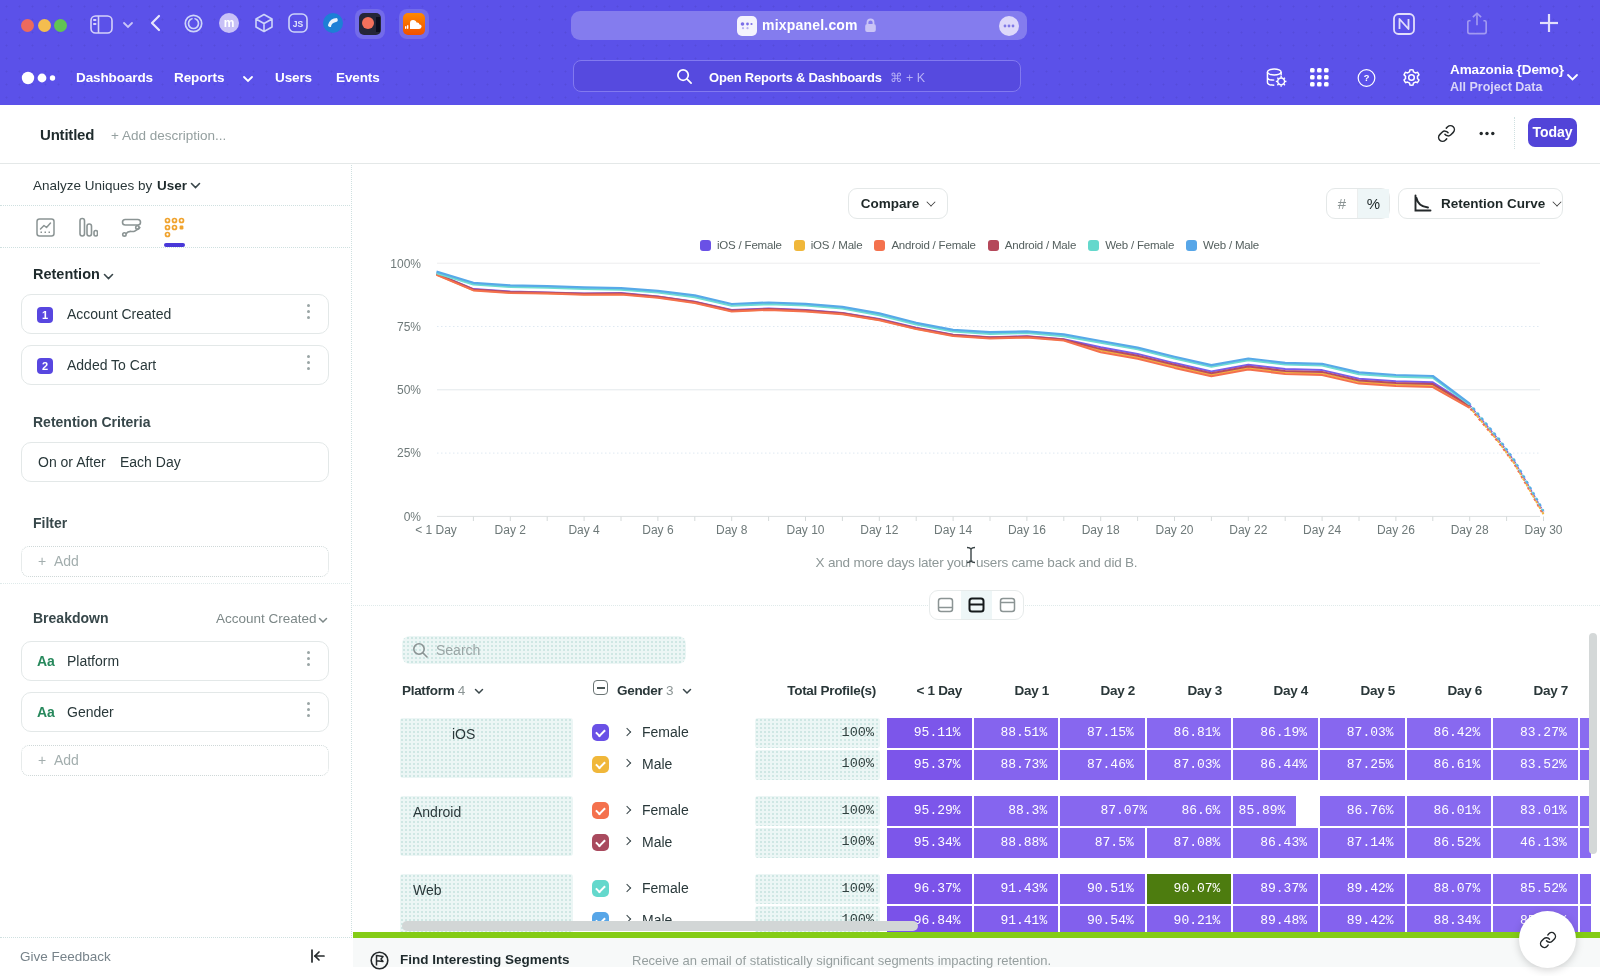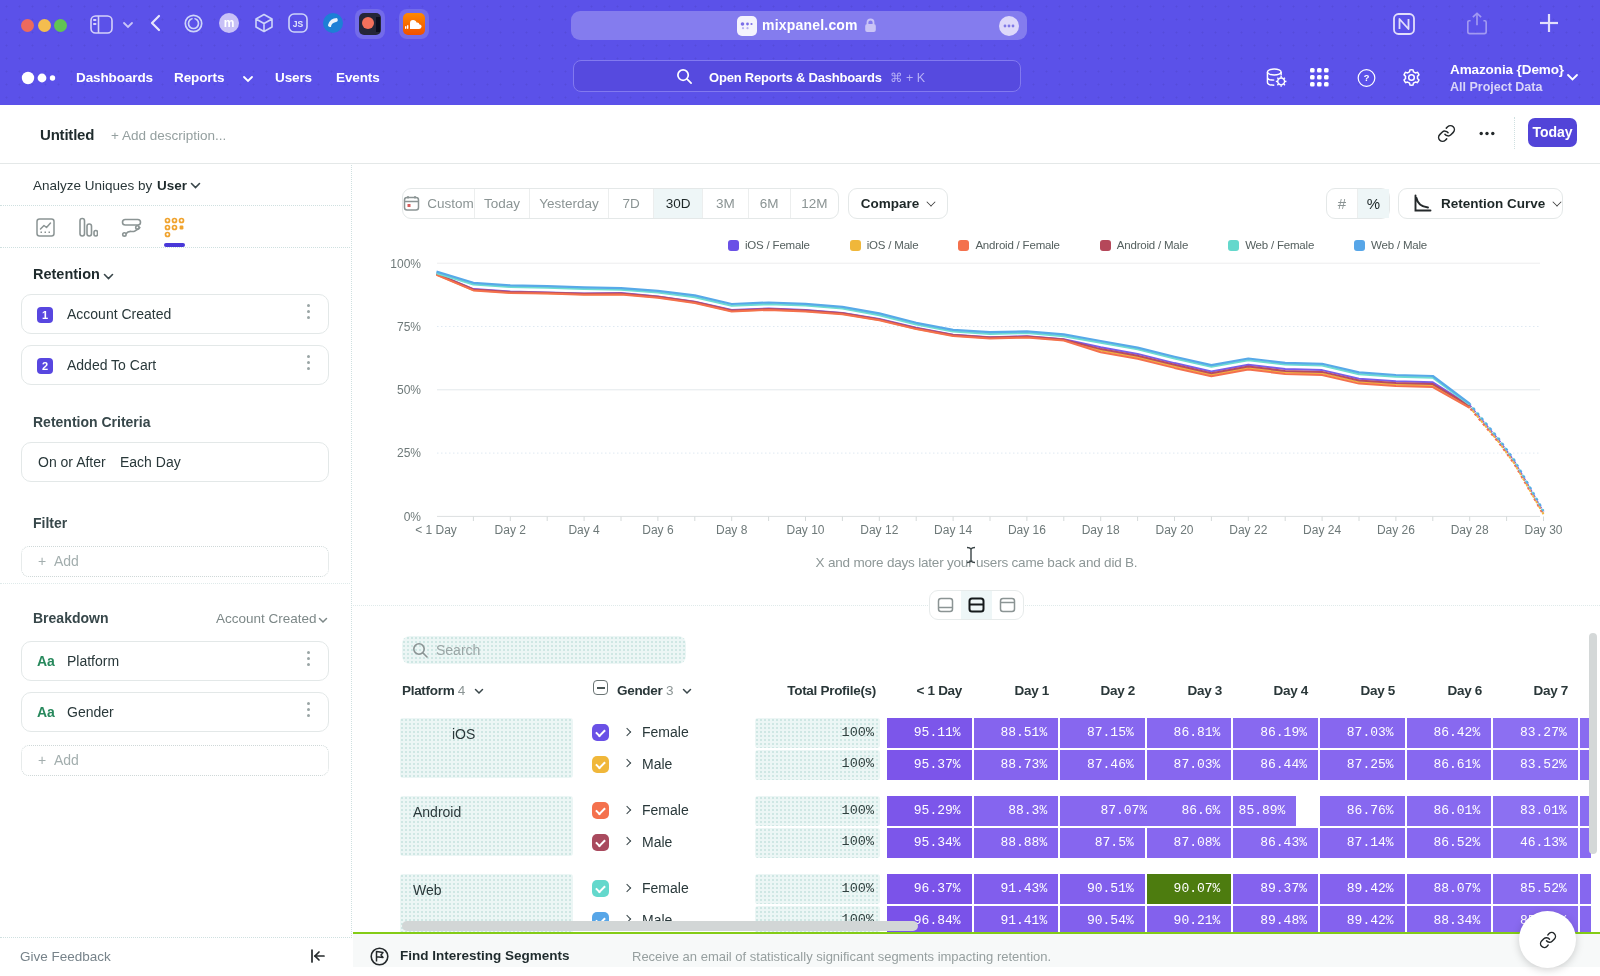--- a/index.html
+++ b/index.html
@@ -30,36 +30,36 @@
 .addbox span { position:absolute; left:16px; top:6px; }
 
 #main { position:absolute; left:353px; top:165px; width:1247px; height:811px; background:#fff; }
 .segGroup { position:absolute; top:23px; height:31px; border:1px solid #e4e8e8; border-radius:9px; background:#fff; display:flex; }
 .seg { font-size:13.5px; white-space:nowrap; color:#8b9494; border-right:1px solid #eceeee; display:flex; align-items:center; justify-content:center; }
 .seg:last-child { border-right:none; }
 .seg.on { color:#1d2727; font-weight:400; background-image:radial-gradient(#cfe3ea 0.7px, #eef6f7 0.7px); background-size:4px 4px; }
 .btn { position:absolute; top:23px; height:31px; border:1px solid #e4e8e8; border-radius:9px; background:#fff; color:#1d2727; font-size:13.5px; display:flex; align-items:center; white-space:nowrap; }
 .chev { display:inline-block; width:8px; height:8px; border-right:1.5px solid currentColor; border-bottom:1.5px solid currentColor; transform:rotate(45deg) scale(.8); margin-left:8px; margin-top:-4px; }
 .legend { position:absolute; top:74px; height:12px; display:flex; font-size:11.5px; letter-spacing:-0.2px; color:#55605f; }
-.leg { display:flex; align-items:center; margin-right:12px; white-space:nowrap;margin-left:28px; }
+.leg { display:flex; align-items:center; margin-right:12px; white-space:nowrap; }
 .leg i { width:11px; height:11px; border-radius:3px; margin-right:6px; }
 .caption { position:absolute; left:0; top:390px; width:1247px; text-align:center; color:#8d9797; font-size:13.5px; letter-spacing:-0.2px; }
 .toggleWrap { position:absolute; left:576px; top:425px; border:1px solid #e7ebeb; background:#fff; border-radius:9px; height:30px; display:flex; }
 
 .thead { position:absolute; font-size:13.5px; font-weight:700; color:#2a3739; letter-spacing:-0.3px; }
 .skel { position:absolute; border-radius:3px; background-image:radial-gradient(#cfe7e4 0.8px, #ecf6f5 0.8px); background-size:4px 4px; }
 .pcell { position:absolute; color:#fff; font-family:"Liberation Mono",monospace; font-size:13px; text-align:right; line-height:29px; padding-right:11px; }
 .ptxt { position:absolute; font-family:"Liberation Mono",monospace; font-size:13.5px; color:#30403f; text-align:right; }
 .cbx { position:absolute; width:17px; height:17px; border-radius:5px; }
 .cbx:after { content:""; position:absolute; left:4px; top:4.5px; width:7px; height:4px; border-left:2px solid #fff; border-bottom:2px solid #fff; transform:rotate(-45deg); }
 .rowchev { position:absolute; width:6px; height:6px; border-right:1.7px solid #39464a; border-top:1.7px solid #39464a; transform:rotate(45deg); }
 .rowname { position:absolute; font-size:14px; color:#29383a; }
 .platname { position:absolute; font-size:14px; color:#29383a; }
 
-#botbar { position:absolute; left:353px; top:932px; width:1247px; height:35px; background:#f7f9f9; border-top:2px solid #84cc16; }
+#botbar { position:absolute; left:353px; top:932px; width:1247px; height:35px; background:#f7f9f9; border-top:6px solid #84cc16; }
 #sidebot { position:absolute; left:0; top:937px; width:352px; height:39px; background:#fff; border-top:1px dotted #cfe0e0; }
 #fab { position:absolute; left:1519px; top:911px; width:57px; height:57px; background:#fff; border-radius:50%; box-shadow:0 2px 8px rgba(0,0,0,.18); }
 </style></head>
 <body>
 
 <div id="chrome">
  <div class="tl" style="left:21px;background:#ed6a5e;"></div>
  <div class="tl" style="left:37.5px;background:#f4bd4f;"></div>
  <div class="tl" style="left:54px;background:#61c454;"></div>
  <svg class="abs" style="left:90px;top:15px" width="23" height="20" viewBox="0 0 23 20">
@@ -331,40 +331,20 @@
  <svg class="abs" style="left:310px;top:10px" width="16" height="16" viewBox="0 0 16 16">
       <g stroke="#24292b" stroke-width="1.7" fill="none" stroke-linecap="round">
         <line x1="2" y1="2" x2="2" y2="14"></line>
         <line x1="14" y1="8" x2="5" y2="8"></line>
         <path d="M9 4 L5 8 L9 12"></path>
       </g>
     </svg>
 </div>
 
 <div id="main">
- <div class="segGroup" style="left:49px;width:437px;">
-   <div class="seg" style="width:75px;"><svg width="17" height="17" viewBox="0 0 17 17" style="margin-right:7px;">
-          <g fill="none" stroke="#8b9494" stroke-width="1.5">
-            <rect x="1.5" y="2.5" width="14" height="12.5" rx="2.5"></rect>
-            <line x1="1.5" y1="6.5" x2="15.5" y2="6.5"></line>
-            <rect x="4.5" y="9" width="3" height="3" fill="#d85c5c" stroke="none"></rect>
-          </g>
-          <g stroke="#8b9494" stroke-width="1.5">
-            <line x1="5" y1="1" x2="5" y2="3.5"></line>
-            <line x1="12" y1="1" x2="12" y2="3.5"></line>
-          </g>
-        </svg>Custom</div>
-   <div class="seg" style="width:57px;">Today</div>
-   <div class="seg" style="width:82px;">Yesterday</div>
-   <div class="seg" style="width:47px;">7D</div>
-   <div class="seg on" style="width:51px;">30D</div>
-   <div class="seg" style="width:47px;">3M</div>
-   <div class="seg" style="width:44px;">6M</div>
-   <div class="seg" style="width:49px;">12M</div>
- </div>
  <div class="btn" style="left:495px;width:100px;justify-content:center;font-weight:700;">Compare<span class="chev" style="color:#333;"></span></div>
  <div class="segGroup" style="left:973px;width:64px;">
    <div class="seg" style="width:31px;color:#8b9494;font-size:15px;">#</div>
    <div class="seg on" style="width:31px;font-size:15px;">%</div>
  </div>
  <div class="btn" style="left:1045px;width:165px;padding-left:14px;font-weight:700;">
    <svg width="19" height="19" viewBox="0 0 19 19" style="margin-right:9px;">
         <path d="M2.5 1.5 V16.5 H17.5 M3.5 4 Q5 12.5 15 13.5" fill="none" stroke="#24292b" stroke-width="1.9" stroke-linecap="round"></path>
       </svg>
    Retention Curve<span class="chev" style="color:#333;"></span></div>

